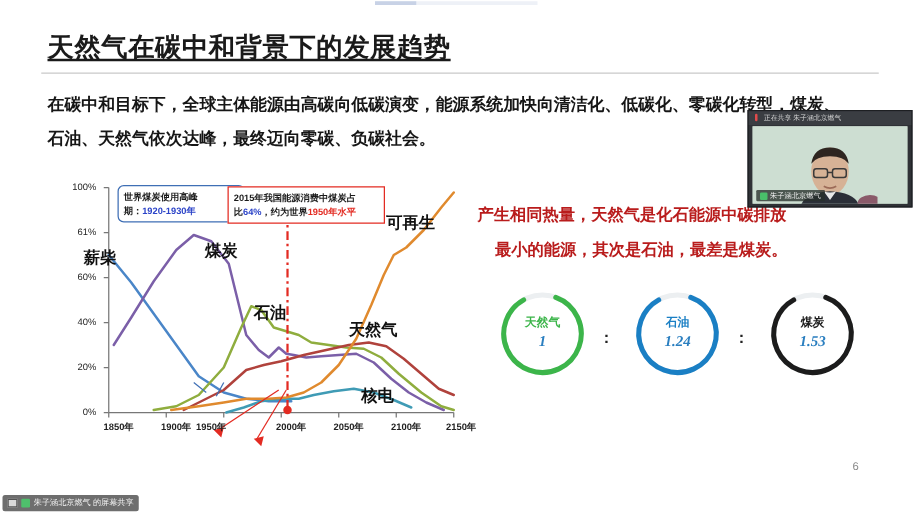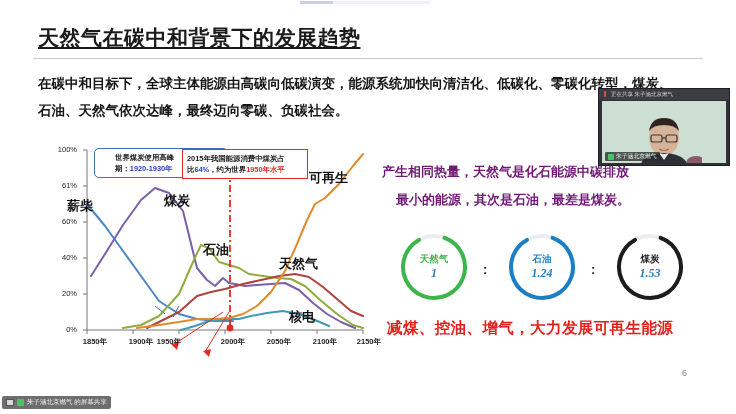--- a/index.html
+++ b/index.html
@@ -30,42 +30,42 @@
     font-size:13.5px;font-weight:bold;color:#161616;line-height:27px;
   }
 
   
   .chart-wrap{position:absolute;left:33px;top:140px;width:340px;height:240px;}
   .chart-svg{position:absolute;left:0;top:0;}
 
   
   .callout{position:absolute;font-size:7.4px;line-height:11px;font-weight:bold;background:#fff;}
   .callout-blue{
-    left:94px;top:148px;width:92px;padding:3px 20px;
+    left:94px;top:148px;width:92px;padding:3px 4px;
     border:1px solid #3f6fb5;border-radius:5px;color:#1b1b1b;
   }
   .callout-blue .hl{color:#2b43c8;}
   .callout-red{
     left:182px;top:149px;width:116px;padding:3px 4px;
     border:1px solid #e32b22;color:#1b1b1b;
   }
   .callout-red .hl{color:#2b43c8;}
   .callout-red .hl2{color:#e32b22;}
 
   .series-label{position:absolute;font-family:"Liberation Serif","DejaVu Serif",serif;
     font-size:13px;font-weight:bold;color:#111;}
 
   .ylab{position:absolute;font-size:7.5px;color:#222;text-align:right;width:26px;}
   .xlab{position:absolute;font-size:7.5px;font-weight:bold;color:#222;text-align:right;width:40px;}
 
   
   .right-para{
     position:absolute;left:382px;top:158px;width:330px;
     font-family:"Liberation Serif","DejaVu Serif",serif;
-    font-size:13px;font-weight:bold;color:#701a75;line-height:28px;
+    font-size:13px;font-weight:bold;color:#b91c1c;line-height:28px;
   }
   .right-para .l2{display:block;padding-left:14px;}
 
   .rings{position:absolute;left:395px;top:228px;width:300px;height:78px;}
   .ring{position:absolute;top:0;width:78px;height:78px;}
   .ring svg{position:absolute;left:0;top:0;}
   .ring .rtxt{
     position:absolute;left:0;top:0;width:78px;height:78px;
     display:flex;flex-direction:column;align-items:center;justify-content:center;
     font-family:"Liberation Serif","DejaVu Serif",serif;font-weight:bold;
@@ -258,21 +258,20 @@
         <circle cx="39" cy="39" r="31" fill="none" stroke="#eceff1" stroke-width="4"></circle>
         <circle cx="39" cy="39" r="31" fill="none" stroke="#1c1c1c" stroke-width="4" stroke-linecap="round" stroke-dasharray="168 195" transform="rotate(-70 39 39)"></circle>
       </svg>
       <div class="rtxt">
         <div class="rname" style="color:#1c1c1c;">煤炭</div>
         <div class="rval" style="color:#2b7fc0;">1.53</div>
       </div>
     </div>
   </div>
 
-  <div class="slogan">减煤、控油、增气，大力发展可再生能源</div>
 
   <div class="pageno">6</div>
 
   <div class="pip">
     <div class="pip-head">
       <span class="pip-rec">
           <span></span>
         </span>
       <span class="pip-head-txt">正在共享 朱子涵北京燃气</span>
     </div>

